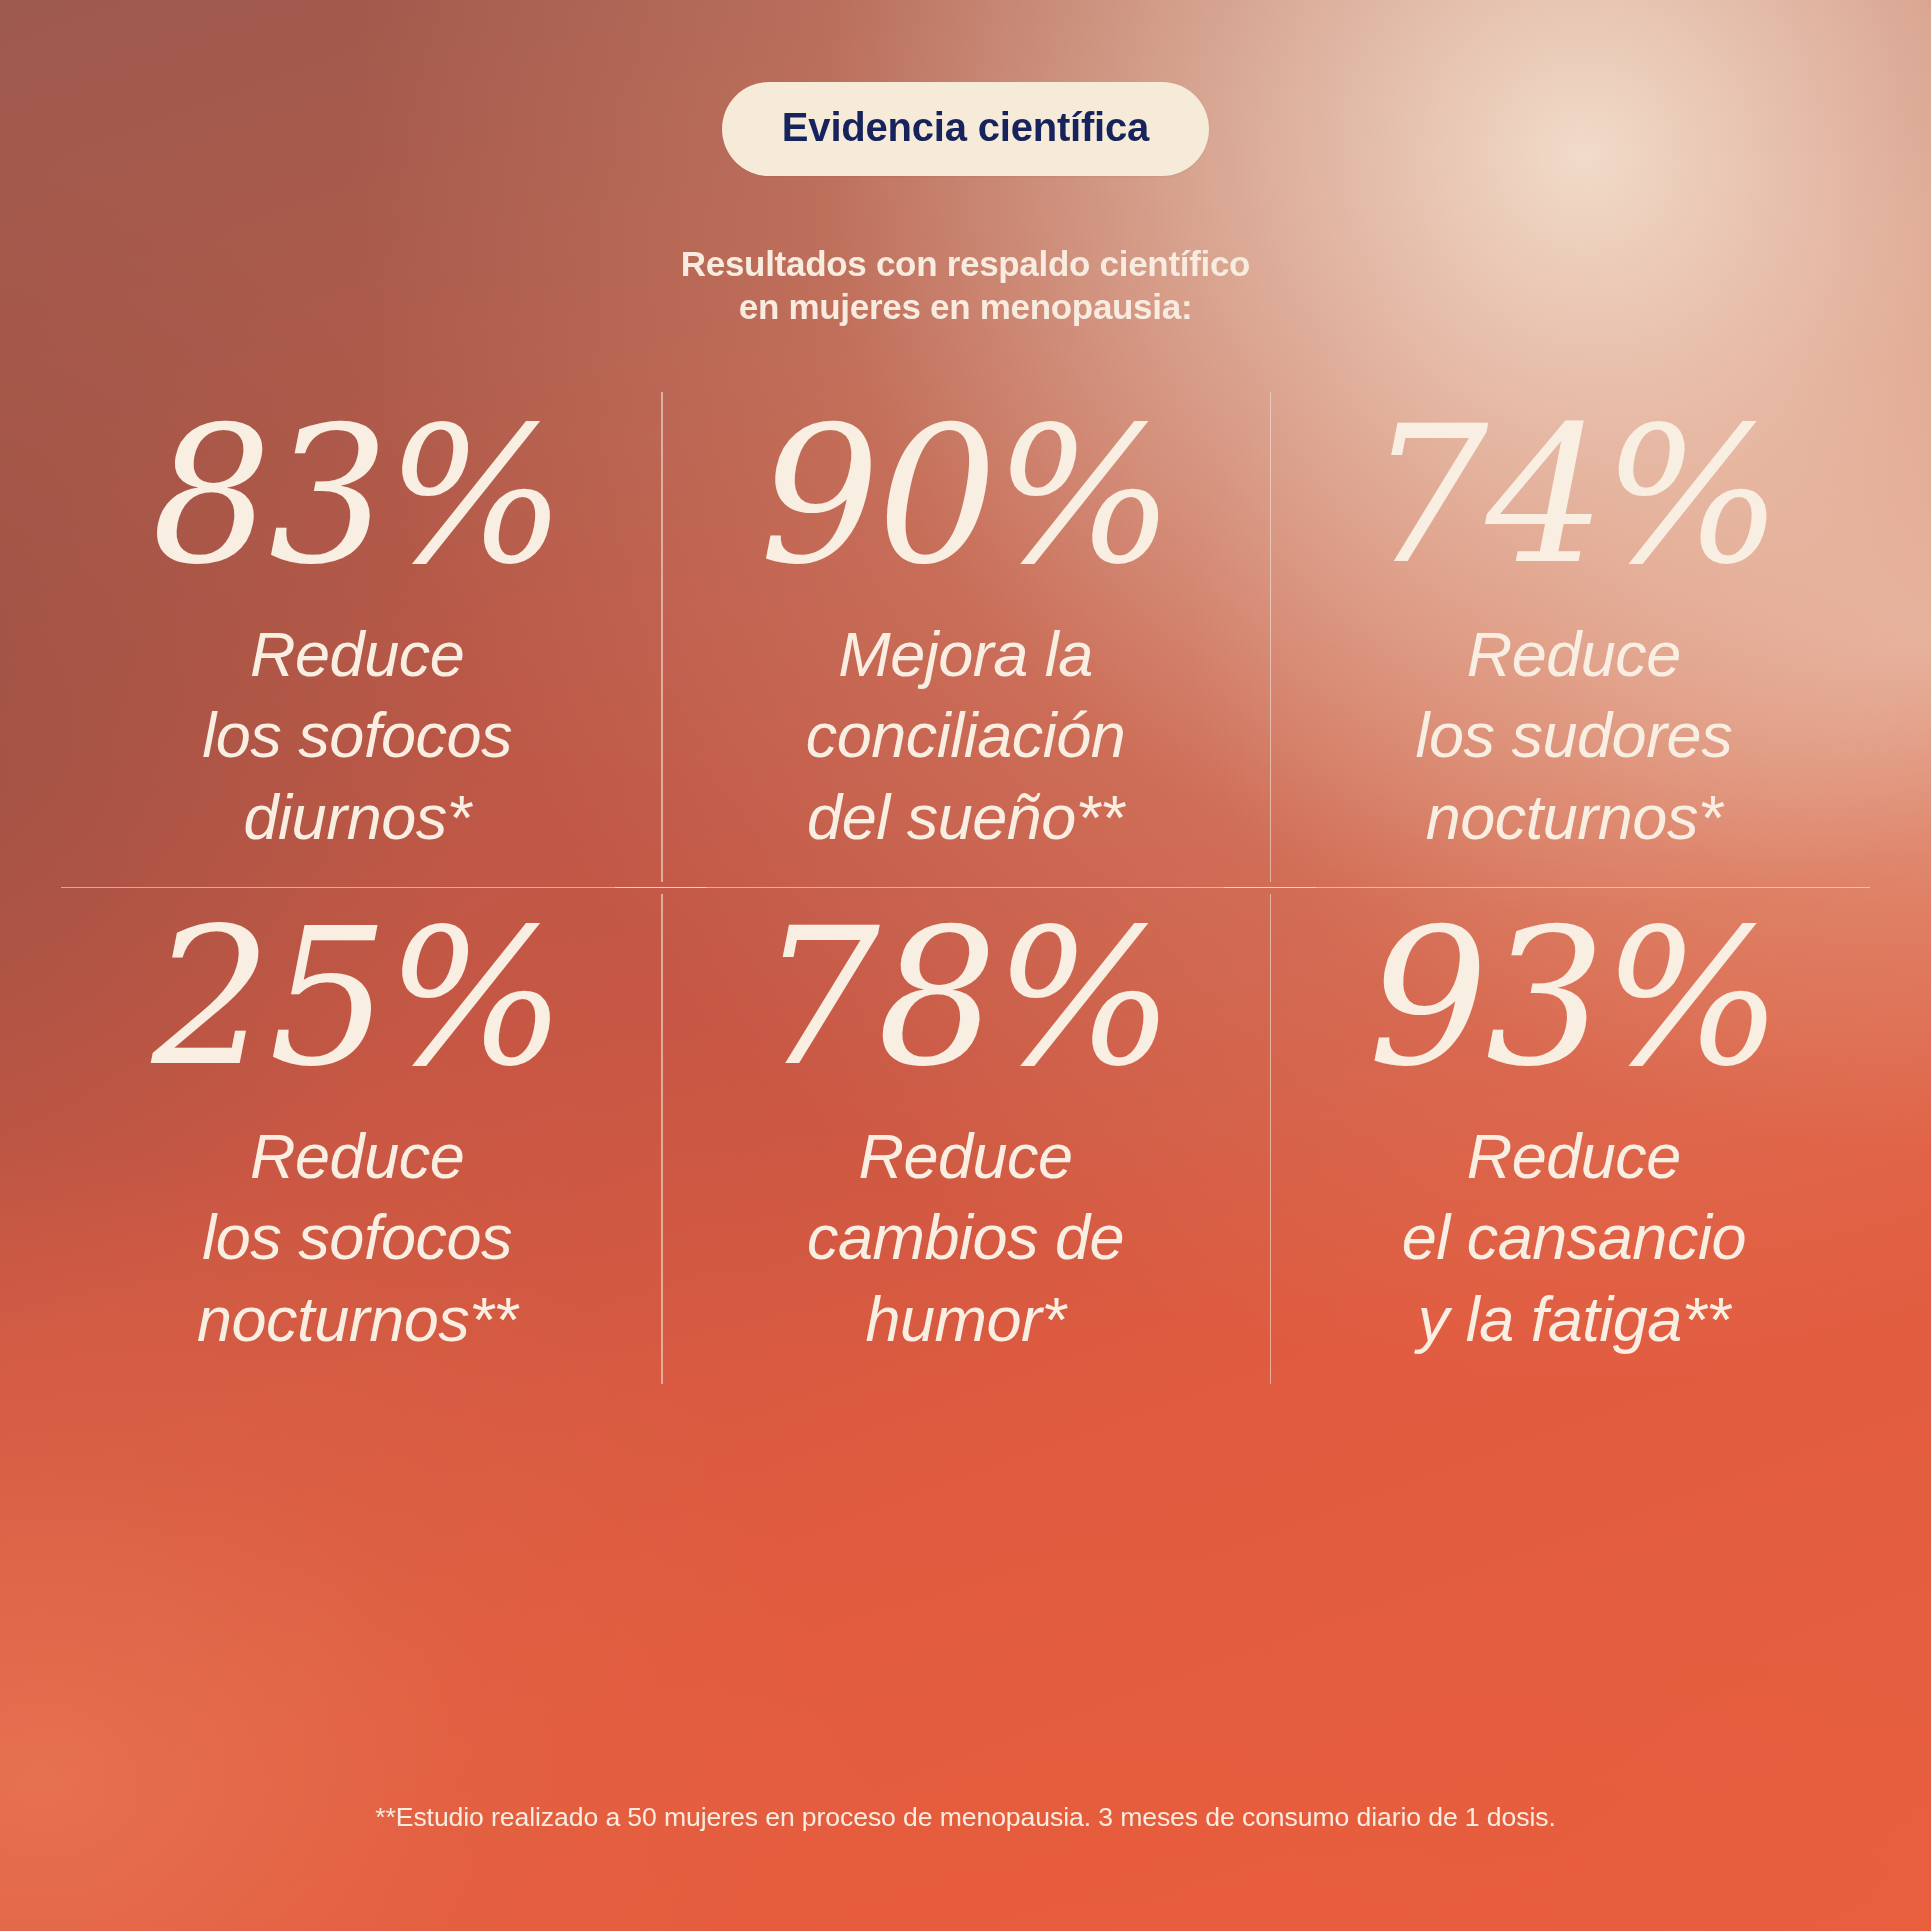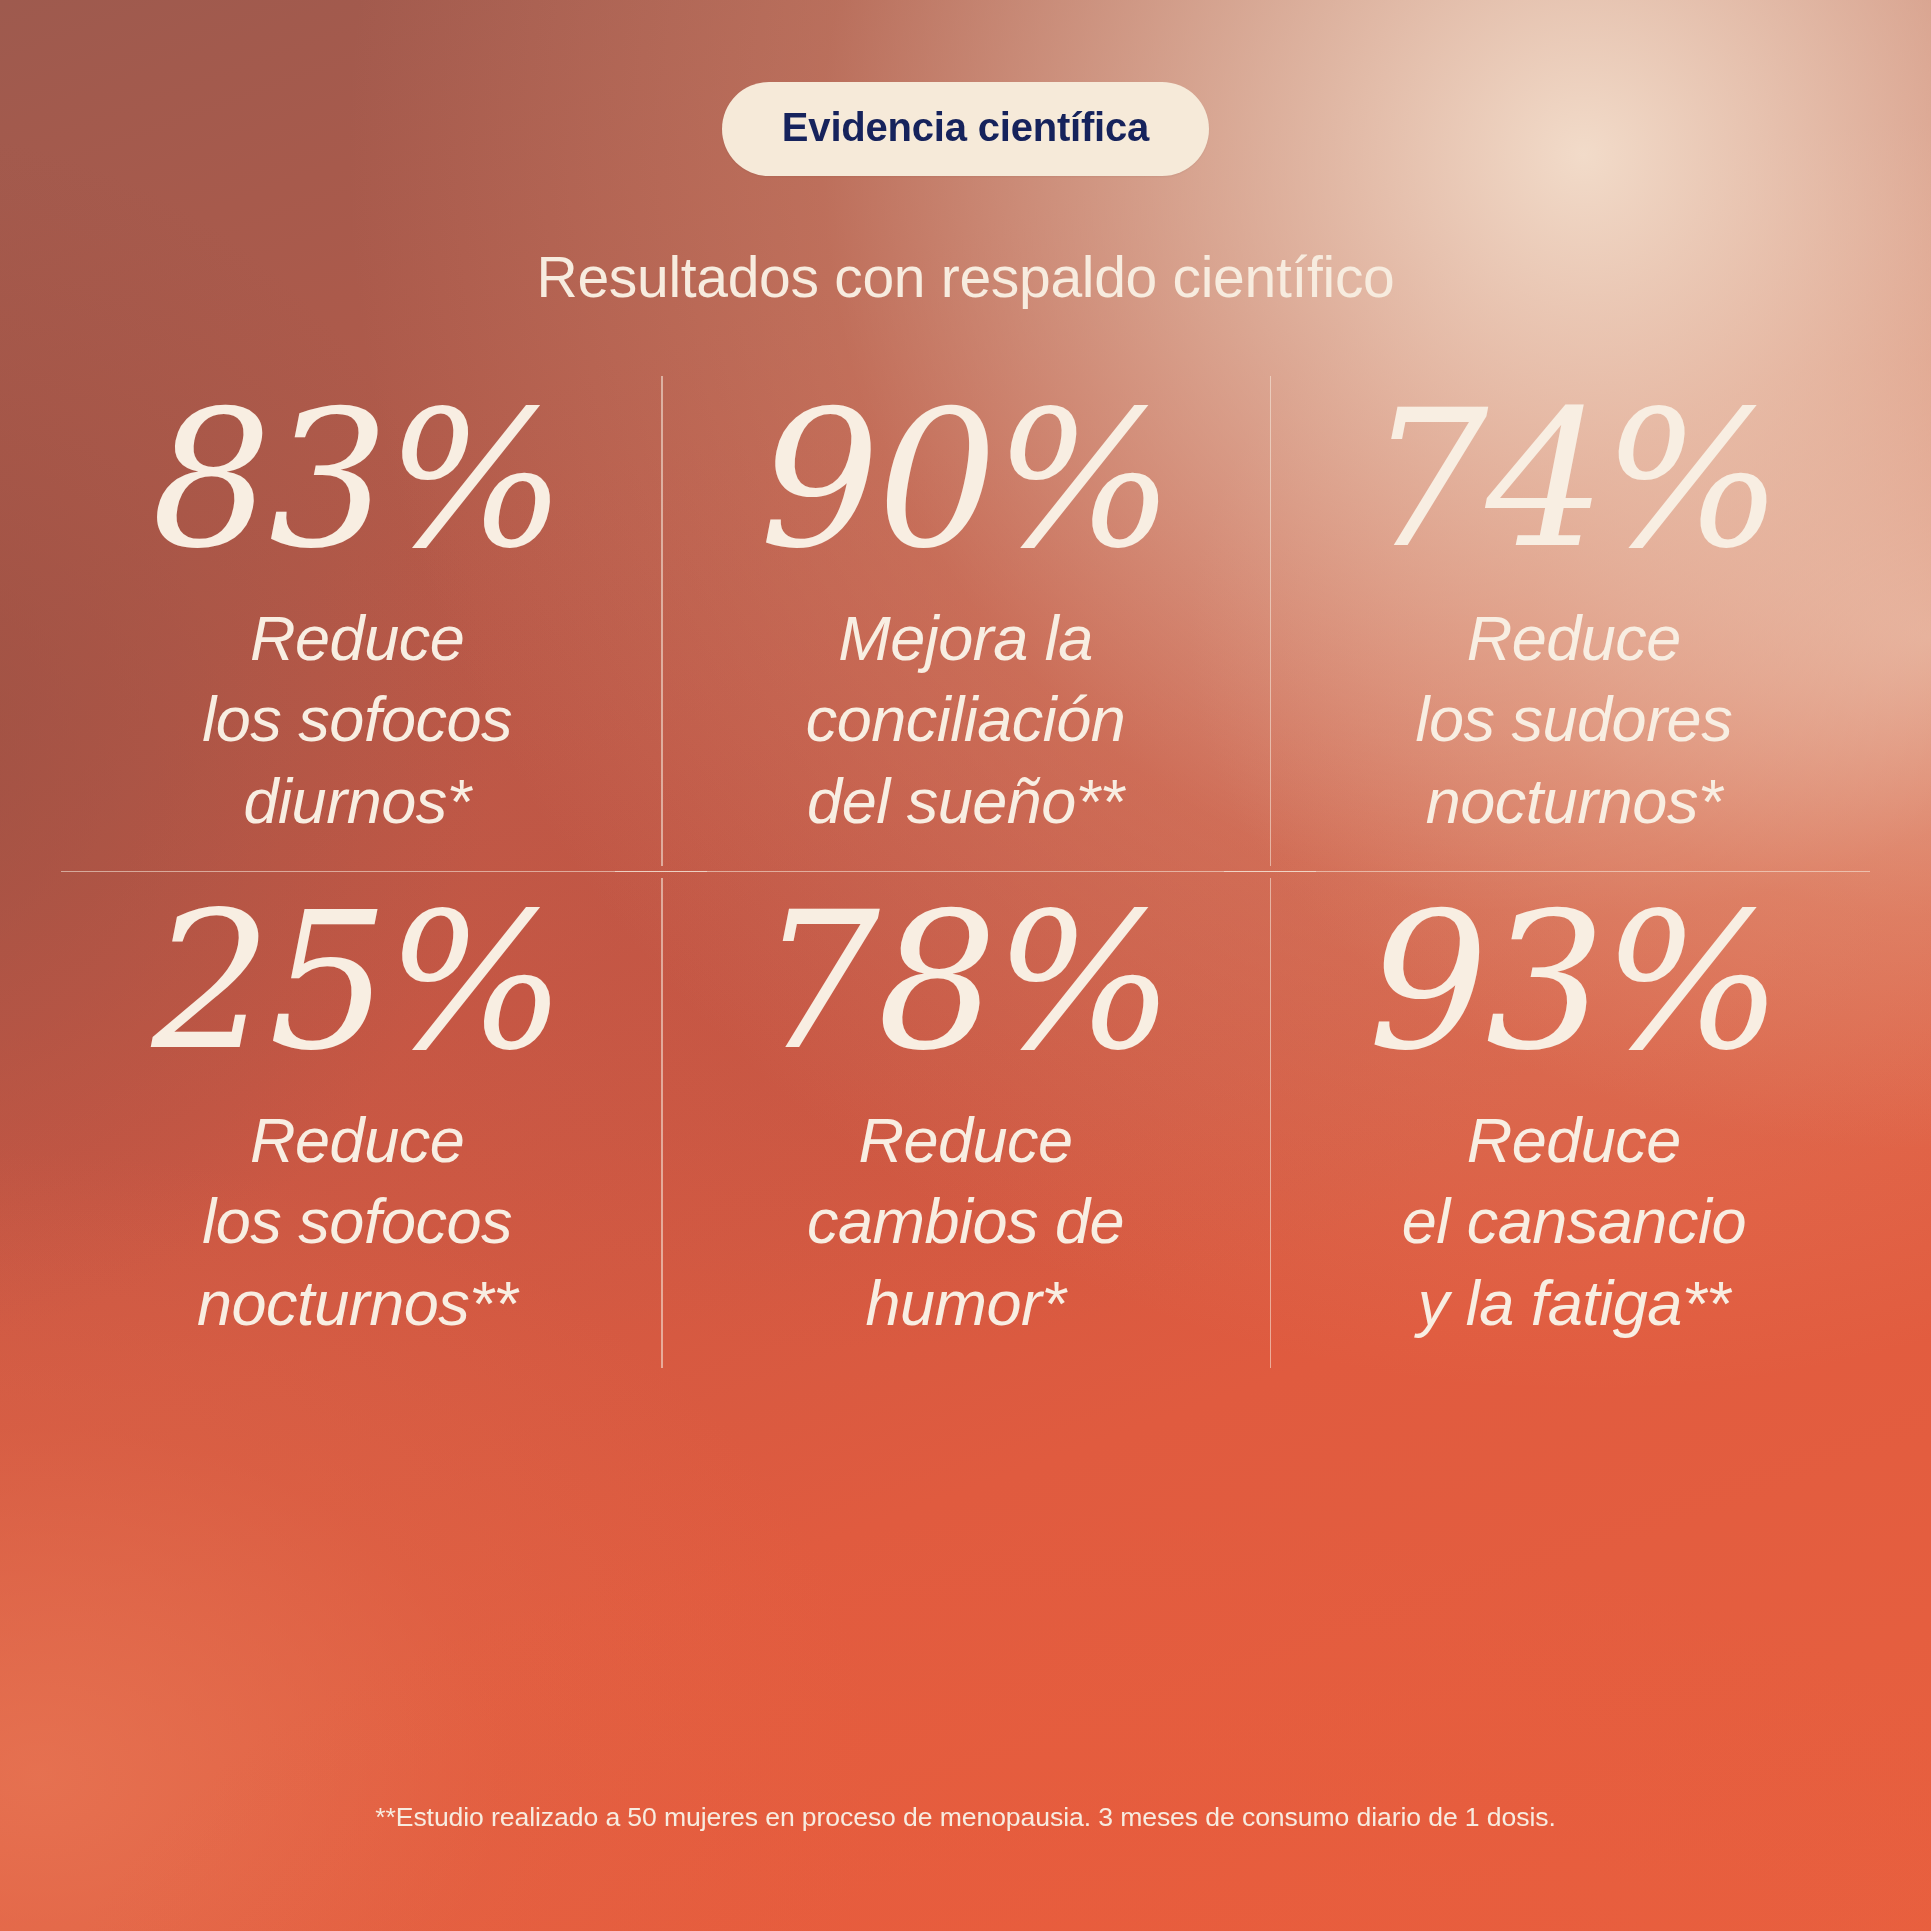--- a/index.html
+++ b/index.html
@@ -75,24 +75,24 @@
     font-weight: 700;
     letter-spacing: -0.2px;
     line-height: 1;
     box-shadow: 0 1px 1.9px rgba(0,0,0,0.05);
   }
 
   
   .headline {
     margin-top: 66px;
     color: #f7ecdf;
-    font-size: 57px;
+    font-size: 35px;
     line-height: 1.23;
     text-align: center;
-    font-weight: 400;
+    font-weight: 700;
     letter-spacing: -0.3px;
     max-width: 1352px;
   }
 
   
   .grid {
     margin-top: 58px;
     width: 1825px;
     display: grid;
     grid-template-columns: repeat(3, 1fr);
@@ -175,20 +175,21 @@
   <div class="bg-layer bg-glow-b"></div>
   <div class="bg-layer bg-glow-r"></div>
   <div class="bg-layer bg-glow-tr"></div>
 
   <div class="content">
 
     <div class="badge">Evidencia científica</div>
 
     <div class="headline">
       <div>Resultados con respaldo científico</div>
+      <div>en mujeres en menopausia:</div>
     </div>
 
     <div class="grid">
 
       <div class="cell row-1 col-1">
         <div class="pct">83%</div>
         <div class="desc">Reduce
 los sofocos
 diurnos*</div>
       </div>

